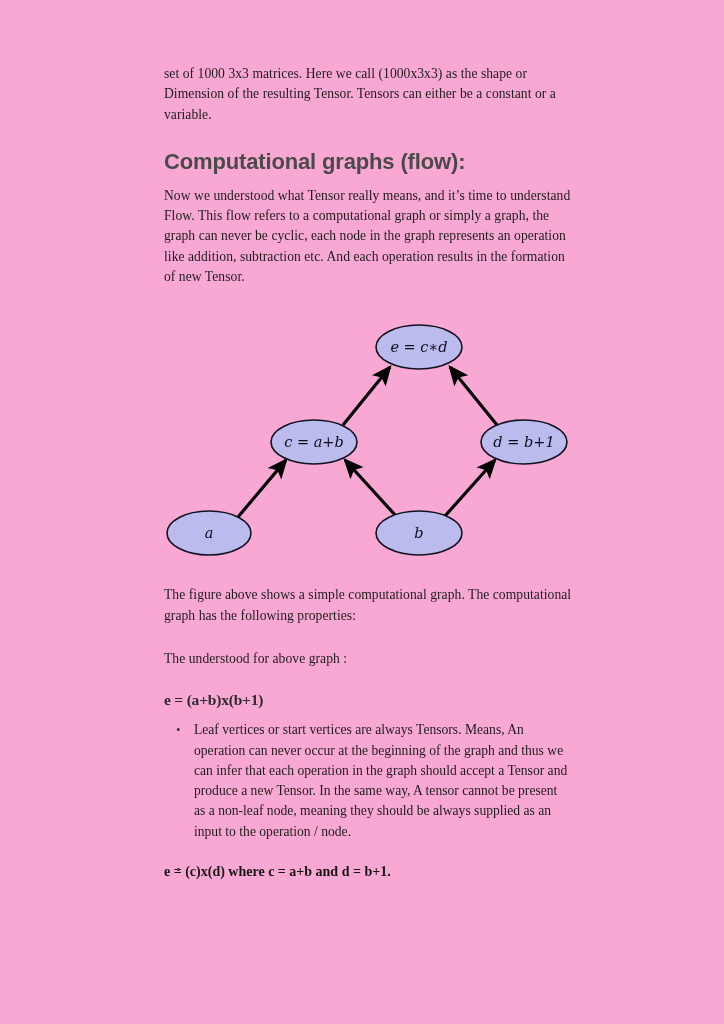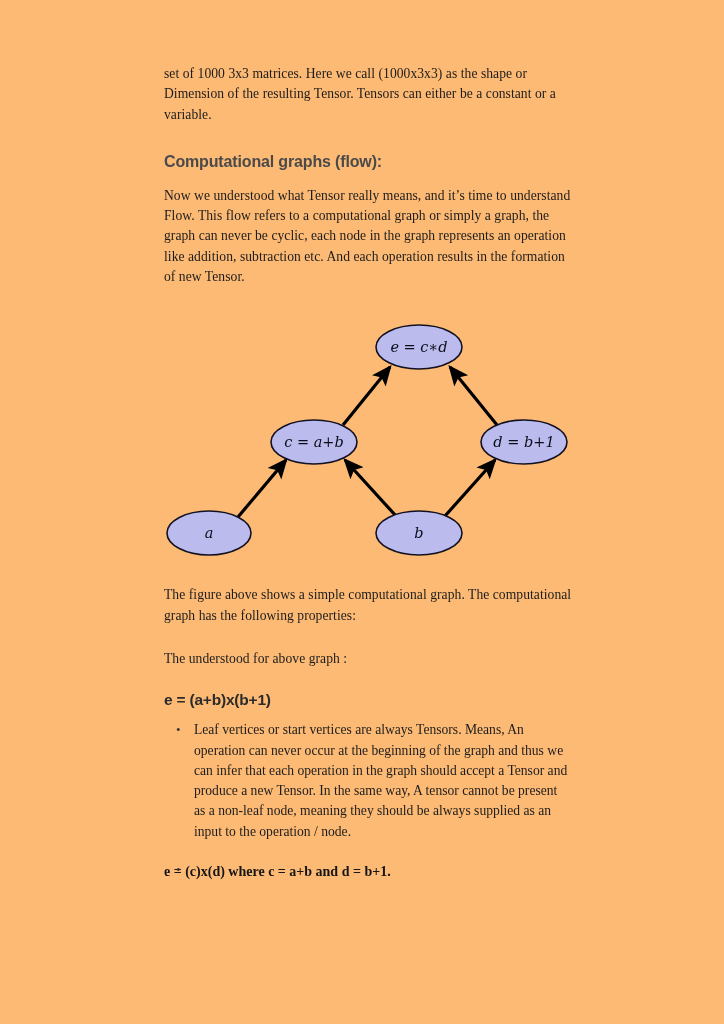--- a/index.html
+++ b/index.html
@@ -14,48 +14,48 @@
     overflow: hidden;
     font-family: "Liberation Serif", "DejaVu Serif", serif;
     color: #1a1a1a;
     -webkit-font-smoothing: antialiased;
   }
   .page {
     position: absolute;
     left: 0; top: 0;
     width: 724px;
     height: 1024px;
-    background: #fdba74;
+    background: #f9a8d4;
   }
   .content {
     position: absolute;
     left: 164px;
     top: 64px;
     width: 408px;
   }
   p.body-text {
     font-family: "Liberation Serif", "DejaVu Serif", serif;
     font-size: 13.6px;
     line-height: 20.3px;
     color: #1c1c1c;
     margin: 0 0 14px 0;
     text-align: left;
     letter-spacing: 0.05px;
   }
   h2.section-heading {
     font-family: "Liberation Sans", "DejaVu Sans", sans-serif;
-    font-size: 16px;
+    font-size: 22px;
     font-weight: bold;
     color: #4a4a4a;
     margin: 26px 0 13px 0;
     line-height: 22px;
     letter-spacing: -0.15px;
   }
   .expr-bold-sans {
-    font-family: Liberation Sans, sans-serif;
+    font-family: Liberation Serif, serif;
     font-size: 15.5px;
     font-weight: bold;
     color: #2b2b2b;
     margin: 20px 0 10px 0;
     line-height: 21px;
     letter-spacing: -0.2px;
   }
   .expr-bold-serif {
     font-family: "Liberation Serif", "DejaVu Serif", serif;
     font-size: 14px;

